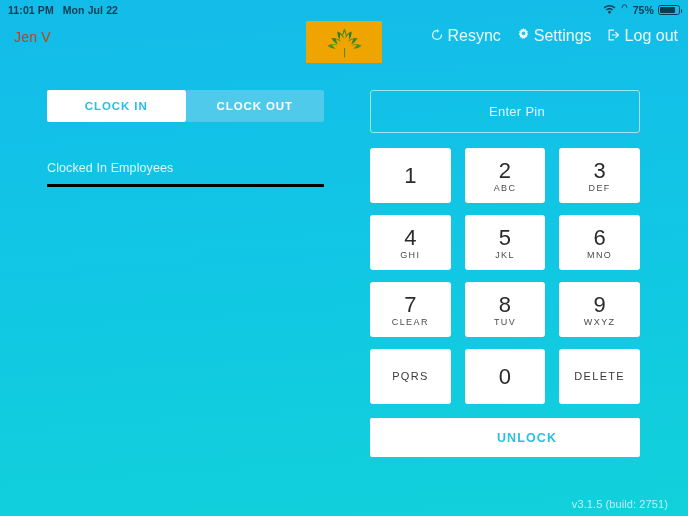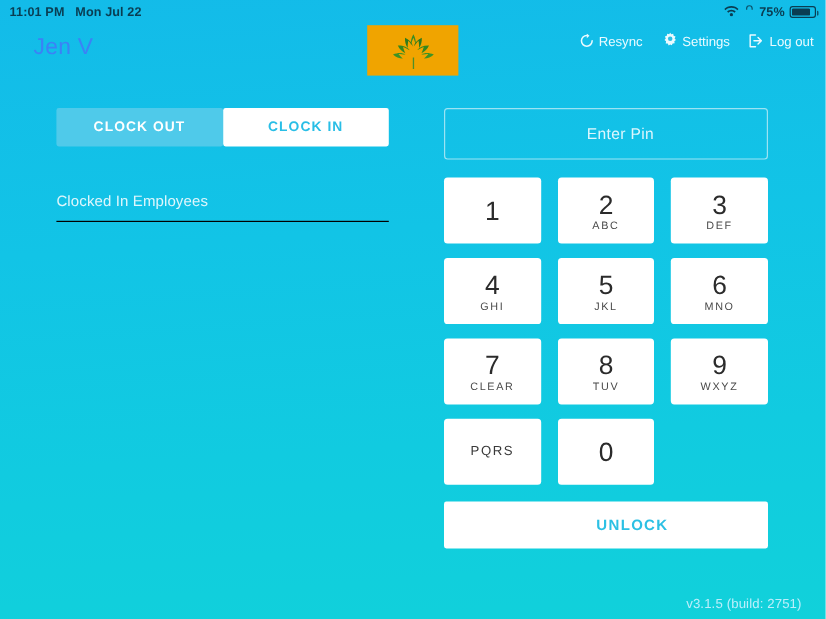--- a/index.html
+++ b/index.html
@@ -64,23 +64,23 @@
   .batt-pct { font-size: 10.5px; font-weight: bold; }
 
   
   .app-header {
     position: absolute;
     top: 20px; left: 0; right: 0;
     height: 44px;
   }
   .user-name {
     position: absolute;
-    left: 28px; top: 9px;
-    color: #3b82f6;
-    font-size: 19px;
+    left: 14px; top: 9px;
+    color: #c2410c;
+    font-size: 14px;
     letter-spacing: .2px;
   }
   .brand-block {
     position: absolute;
     left: 0; right: 0; top: -4px;
     text-align: center;
   }
   .brand-title {
     color: #c9eefa;
     font-size: 13.5px;
@@ -102,21 +102,21 @@
     right: 10px; top: 7px;
     display: flex;
     align-items: center;
     gap: 16px;
   }
   .hdr-btn {
     display: flex;
     align-items: center;
     gap: 4px;
     color: #eafaff;
-    font-size: 11px;
+    font-size: 16px;
     cursor: pointer;
     white-space: nowrap;
   }
 
   
   .left-panel {
     position: absolute;
     left: 47px; top: 90px;
     width: 277px;
   }
@@ -134,21 +134,21 @@
     border-radius: 2px;
   }
   .tab.active { background: #ffffff; color: #29BEE6; }
   .tab.inactive { background: #4FCAEA; color: #ffffff; }
 
   .section-label {
     margin-top: 39px;
     color: #dff6fc;
     font-size: 12.5px;
     padding-bottom: 9px;
-    border-bottom: 1px solid #000000;
+    border-bottom: 3px solid #000000;
     letter-spacing: .1px;
   }
   .employee-list { min-height: 40px; }
 
   
   .right-panel {
     position: absolute;
     left: 370px; top: 90px;
     width: 270px;
   }
@@ -308,22 +308,22 @@
           <path d="M8.3 3.6l3 2.9-3 2.9M4.6 6.5h6.4" fill="none" stroke="#eafaff" stroke-width="1.3" stroke-linecap="round" stroke-linejoin="round"></path>
         </svg>
       </span>
       <span>Log out</span>
     </div>
   </div>
 </div>
 
 <div class="left-panel">
   <div class="tabs">
+    <div class="tab active">CLOCK IN</div>
     <div class="tab inactive">CLOCK OUT</div>
-    <div class="tab active">CLOCK IN</div>
   </div>
   <div class="section-label">Clocked In Employees</div>
   <div class="employee-list"></div>
 </div>
 
 <div class="right-panel">
   <input class="pin-field" type="text" placeholder="Enter Pin" style="">
 
   <div class="keypad">
     <button class="key nosub">
@@ -363,18 +363,21 @@
       <span class="digit">9</span>
       <span class="letters">WXYZ</span>
     </button>
 
     <button class="key word nosub">
       <span class="digit">PQRS</span>
     </button>
     <button class="key nosub">
       <span class="digit">0</span>
     </button>
+    <button class="key word nosub">
+      <span class="digit">DELETE</span>
+    </button>
   </div>
 
   <button class="unlock-btn">UNLOCK</button>
 </div>
 
 <div class="version">v3.1.5 (build: 2751)</div>
 
 </body></html>

